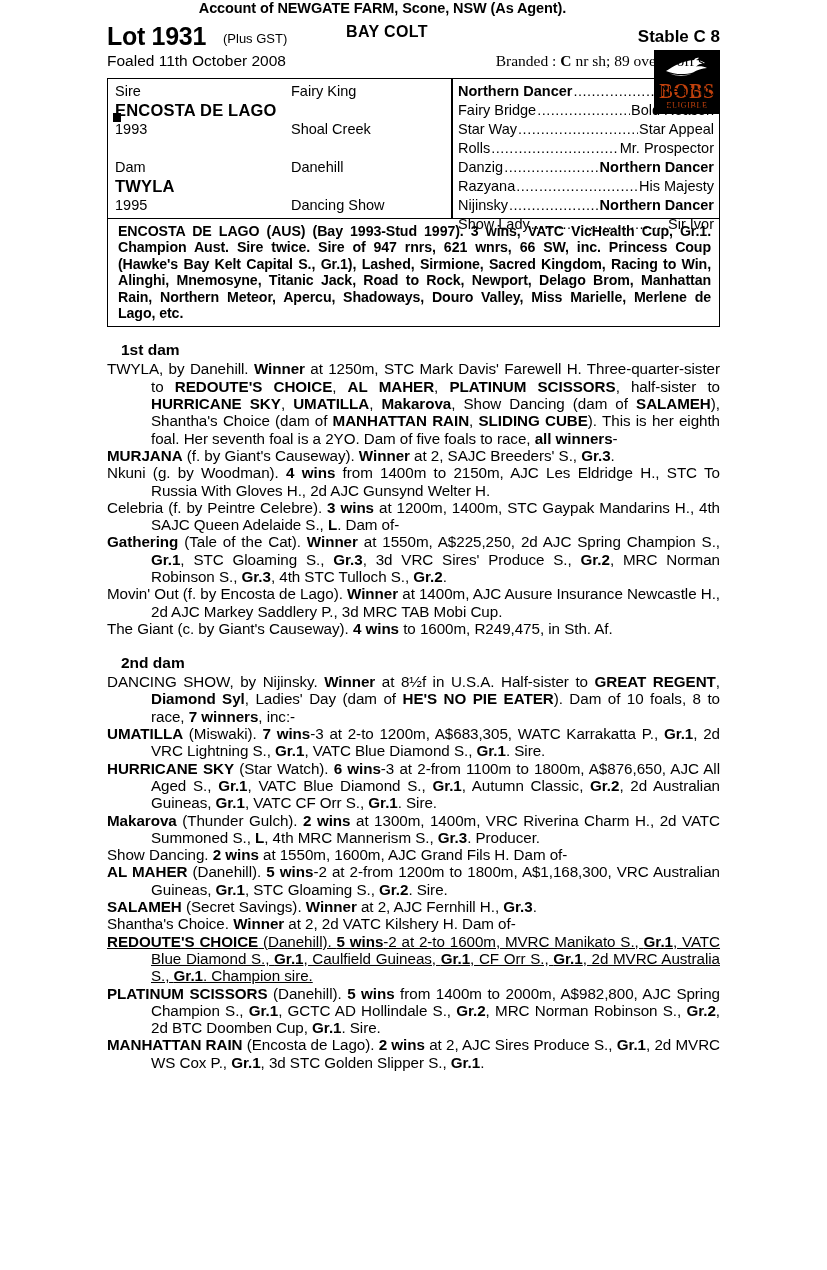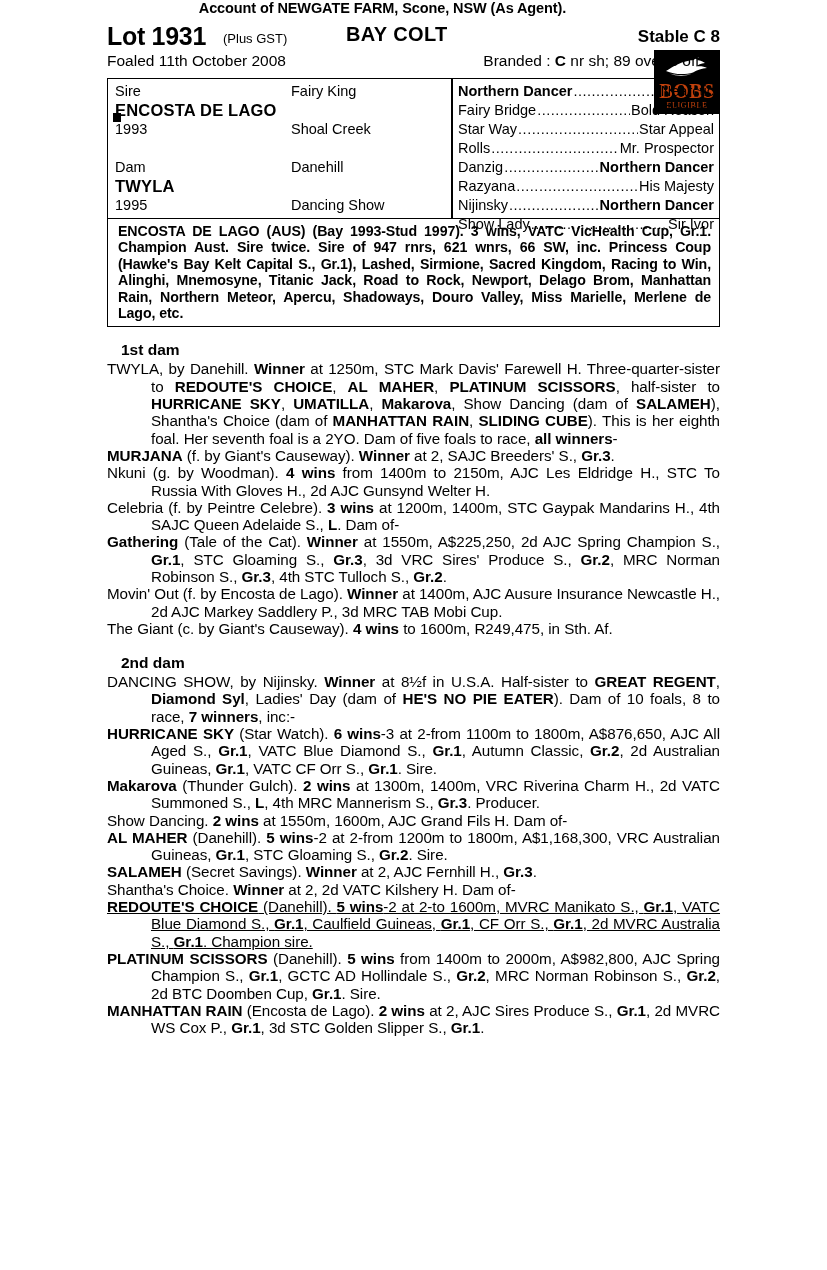--- a/index.html
+++ b/index.html
@@ -27,26 +27,26 @@
     font-size:20px; line-height:20px; letter-spacing:0.5px;
   }
   .bobs .elig {
     font-family:"Liberation Serif", serif; font-size:8px;
     line-height:9px; letter-spacing:0.6px;
   }
 
   .lot-row { position:relative; height:30px; margin-top:6px; }
   .lot-no { position:absolute; left:0; top:0; font-size:25px; font-weight:bold; letter-spacing:-0.3px; }
   .lot-gst { position:absolute; left:116px; top:9px; font-size:13px;text-align:center; }
-  .colour-sex { position:absolute; left:239px; top:1px; font-size:20px; font-weight:bold; letter-spacing:0.4px; }
+  .colour-sex { position:absolute; left:239px; top:1px; font-size:16px; font-weight:bold; letter-spacing:0.4px; }
   .stable { position:absolute; right:0; top:5px; font-size:17px; font-weight:bold; }
 
   .foaled-row { position:relative; height:22px; font-size:15.5px; }
   .foaled { position:absolute; left:0; top:0; }
-  .branded { position:absolute; right:0; top:0; }
+  .branded { position:absolute; right:8px; top:0;font-family:Liberation Serif, serif; }
   .branded b { font-weight:bold; }
 
   
   .ped {
     border:1.6px solid #000; margin-top:4px; height:141px;
     position:relative; box-sizing:border-box;
   }
   .ped .col1 { position:absolute; left:7px; top:3px; width:175px; font-size:14.5px; line-height:19px; }
   .ped .col2 { position:absolute; left:183px; top:3px; width:164px; font-size:14.5px; line-height:19px; }
   .ped .vrule { position:absolute; left:343px; top:0; width:1.6px; height:100%; background:#000; }
@@ -187,20 +187,21 @@
       <p class="ent lvl1" style="margin: 0px;"><span>Nkuni (g. by Woodman). <b>4 wins</b> from 1400m to 2150m, AJC Les Eldridge H., STC To Russia With Gloves H., 2d AJC Gunsynd Welter H.</span></p>
       <p class="ent lvl1" style="margin: 0px;"><span>Celebria (f. by Peintre Celebre). <b>3 wins</b> at 1200m, 1400m, STC Gaypak Mandarins H., 4th SAJC Queen Adelaide S., <b>L</b>. Dam of-</span></p>
       <p class="ent lvl2" style="margin: 0px;"><span><b>Gathering</b> (Tale of the Cat). <b>Winner</b> at 1550m, A$225,250, 2d AJC Spring Champion S., <b>Gr.1</b>, STC Gloaming S., <b>Gr.3</b>, 3d VRC Sires' Produce S., <b>Gr.2</b>, MRC Norman Robinson S., <b>Gr.3</b>, 4th STC Tulloch S., <b>Gr.2</b>.</span></p>
       <p class="ent lvl1" style="margin: 0px;"><span>Movin' Out (f. by Encosta de Lago). <b>Winner</b> at 1400m, AJC Ausure Insurance Newcastle H., 2d AJC Markey Saddlery P., 3d MRC TAB Mobi Cup.</span></p>
       <p class="ent lvl1" style="margin: 0px;"><span>The Giant (c. by Giant's Causeway). <b>4 wins</b> to 1600m, R249,475, in Sth. Af.</span></p>
     </div>
 
   <div class="fam-head second">2nd dam</div>
   <div id="fam2">
       <p class="ent lvl0" style="margin: 0px;"><span>DANCING SHOW, by Nijinsky. <b>Winner</b> at 8½f in U.S.A. Half-sister to <b>GREAT REGENT</b>, <b>Diamond Syl</b>, Ladies' Day (dam of <b>HE'S NO PIE EATER</b>). Dam of 10 foals, 8 to race, <b>7 winners</b>, inc:-</span></p>
+      <p class="ent lvl1" style="margin: 0px;"><span><b>UMATILLA</b> (Miswaki). <b>7 wins</b>-3 at 2-to 1200m, A$683,305, WATC Karrakatta P., <b>Gr.1</b>, 2d VRC Lightning S., <b>Gr.1</b>, VATC Blue Diamond S., <b>Gr.1</b>. Sire.</span></p>
       <p class="ent lvl1" style="margin: 0px;"><span><b>HURRICANE SKY</b> (Star Watch). <b>6 wins</b>-3 at 2-from 1100m to 1800m, A$876,650, AJC All Aged S., <b>Gr.1</b>, VATC Blue Diamond S., <b>Gr.1</b>, Autumn Classic, <b>Gr.2</b>, 2d Australian Guineas, <b>Gr.1</b>, VATC CF Orr S., <b>Gr.1</b>. Sire.</span></p>
       <p class="ent lvl1" style="margin: 0px;"><span><b>Makarova</b> (Thunder Gulch). <b>2 wins</b> at 1300m, 1400m, VRC Riverina Charm H., 2d VATC Summoned S., <b>L</b>, 4th MRC Mannerism S., <b>Gr.3</b>. Producer.</span></p>
       <p class="ent lvl1" style="margin: 0px;"><span>Show Dancing. <b>2 wins</b> at 1550m, 1600m, AJC Grand Fils H. Dam of-</span></p>
       <p class="ent lvl2" style="margin: 0px;"><span><b>AL MAHER</b> (Danehill). <b>5 wins</b>-2 at 2-from 1200m to 1800m, A$1,168,300, VRC Australian Guineas, <b>Gr.1</b>, STC Gloaming S., <b>Gr.2</b>. Sire.</span></p>
       <p class="ent lvl2" style="margin: 0px;"><span><b>SALAMEH</b> (Secret Savings). <b>Winner</b> at 2, AJC Fernhill H., <b>Gr.3</b>.</span></p>
       <p class="ent lvl1" style="margin: 0px;"><span>Shantha's Choice. <b>Winner</b> at 2, 2d VATC Kilshery H. Dam of-</span></p>
       <p class="ent lvl2" style="margin: 0px; text-decoration: underline;"><span><b>REDOUTE'S CHOICE</b> (Danehill). <b>5 wins</b>-2 at 2-to 1600m, MVRC Manikato S., <b>Gr.1</b>, VATC Blue Diamond S., <b>Gr.1</b>, Caulfield Guineas, <b>Gr.1</b>, CF Orr S., <b>Gr.1</b>, 2d MVRC Australia S., <b>Gr.1</b>. Champion sire.</span></p>
       <p class="ent lvl2" style="margin: 0px;"><span><b>PLATINUM SCISSORS</b> (Danehill). <b>5 wins</b> from 1400m to 2000m, A$982,800, AJC Spring Champion S., <b>Gr.1</b>, GCTC AD Hollindale S., <b>Gr.2</b>, MRC Norman Robinson S., <b>Gr.2</b>, 2d BTC Doomben Cup, <b>Gr.1</b>. Sire.</span></p>
       <p class="ent lvl2" style="margin: 0px;"><span><b>MANHATTAN RAIN</b> (Encosta de Lago). <b>2 wins</b> at 2, AJC Sires Produce S., <b>Gr.1</b>, 2d MVRC WS Cox P., <b>Gr.1</b>, 3d STC Golden Slipper S., <b>Gr.1</b>.</span></p>
     </div>

